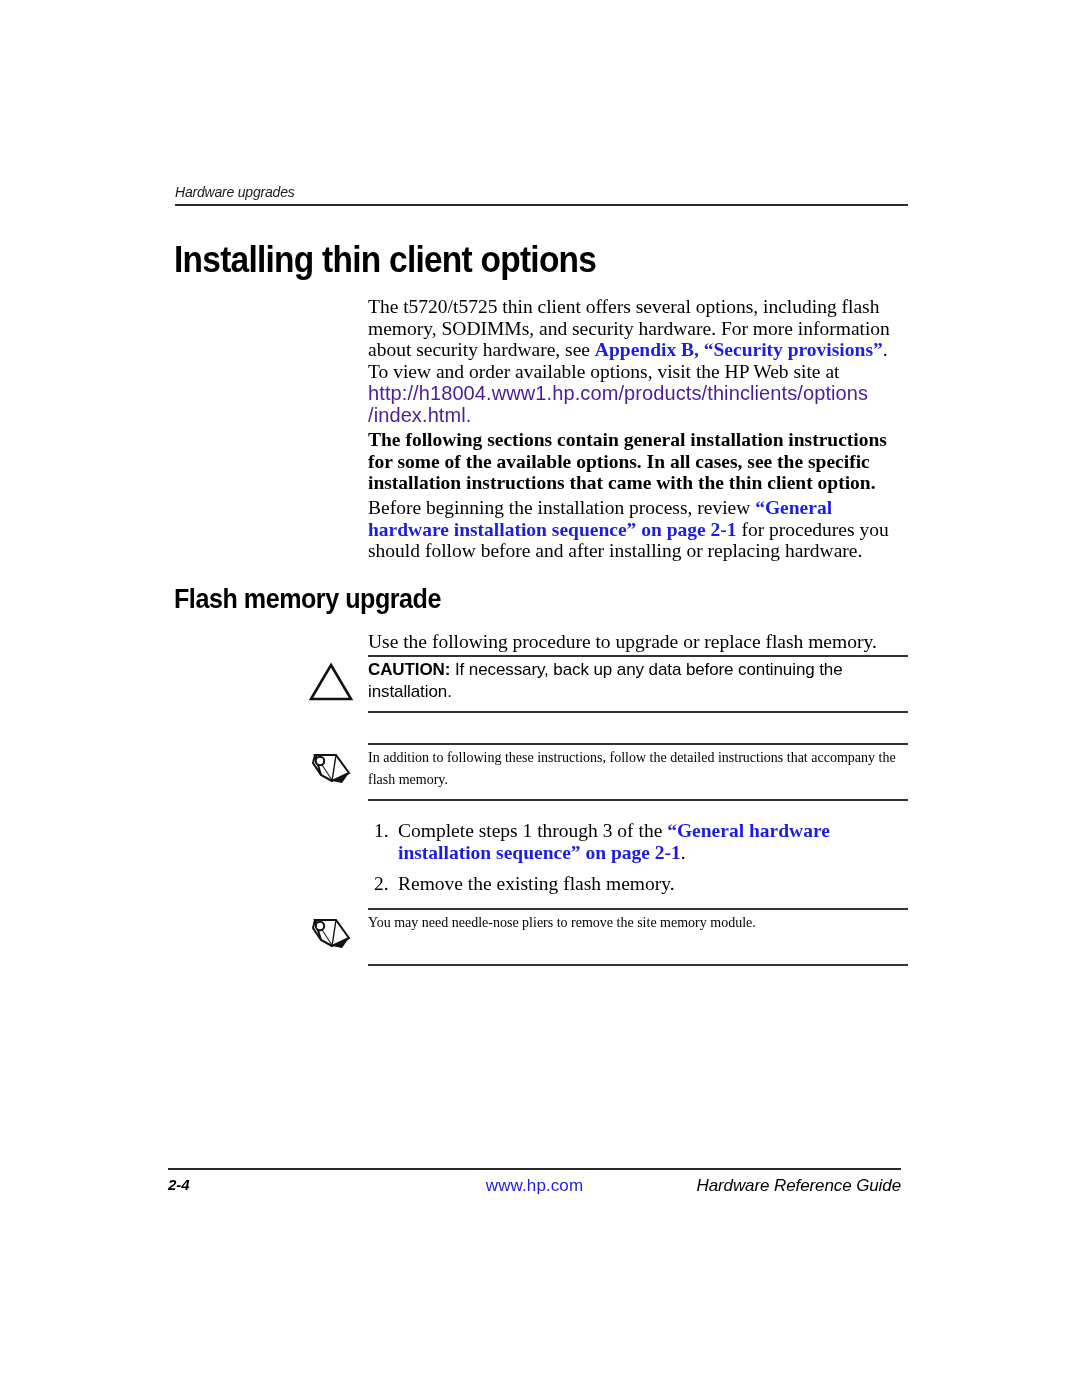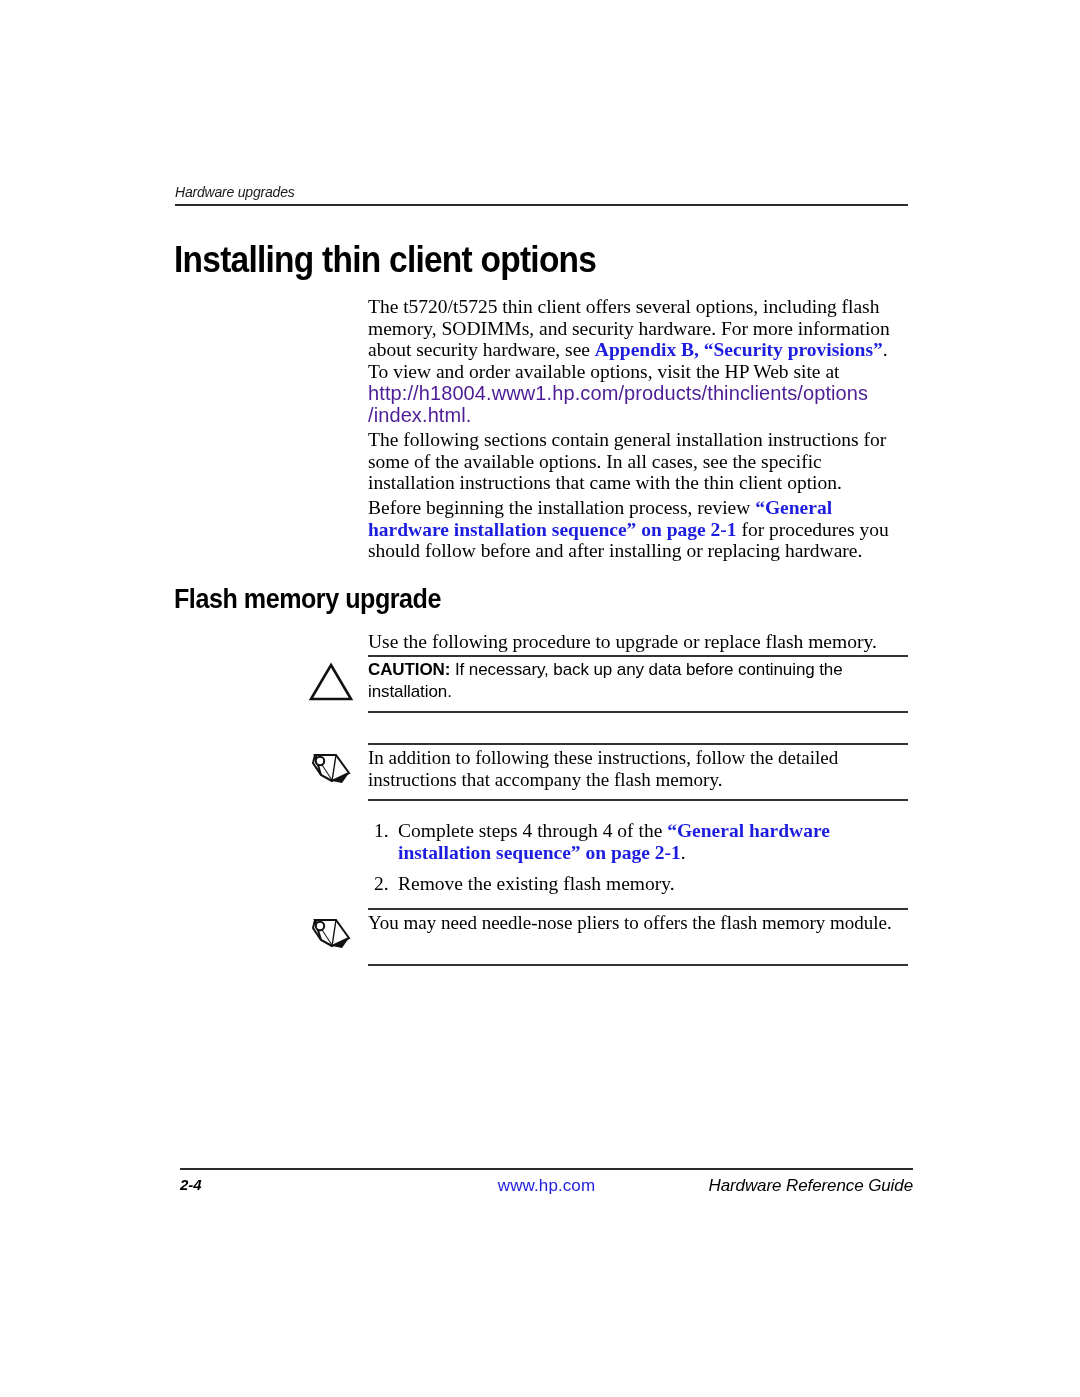--- a/index.html
+++ b/index.html
@@ -132,21 +132,21 @@
     font-size: 17px;
     line-height: 22px;
     letter-spacing: -0.1px;
     color: #000;
   }
   .caution-label {
     font-weight: bold;
   }
   .note-text {
     font-family: "Liberation Serif", "DejaVu Serif", serif;
-    font-size: 19px;
+    font-size: 14px;
     line-height: 21.7px;
     color: #000;
   }
 
   
   ol.steps {
     position: absolute;
     left: 374px;
     width: 534px;
     margin: 0;
@@ -162,21 +162,21 @@
   }
   ol.steps li .num {
     position: absolute;
     left: 0;
     top: 0;
   }
 
   
   .footer {
     position: absolute;
-    left: 180px;
+    left: 168px;
     top: 1168px;
     width: 733px;
     text-decoration: underline;
   }
   .rule-footer {
     height: 0;
     border-top: 2px solid #2b2b2b;
   }
   .footer-row {
     position: relative;
@@ -225,21 +225,21 @@
     <div class="running-header-text">Hardware upgrades</div>
     <div class="rule-header"></div>
   </div>
 
   <div class="h1">Installing thin client options</div>
 
   <div class="body-col" style="top:296px;">
     <p class="body"><span>The t5720/t5725 thin client offers several options, including flash memory, SODIMMs, and security hardware. For more information about security hardware, see </span><span class="link">Appendix B, “Security provisions”</span><span>. To view and order available options, visit the HP Web site at </span><span class="link-sans">http://h18004.www1.hp.com/products/thinclients/options</span><br><span class="link-sans">/index.html</span><span class="link-sans">.</span></p>
   </div>
 
-  <div class="body-col" style="top:429px;">
+  <div class="body-col" style="top:429px;font-weight:bold;">
     <p class="body">The following sections contain general installation instructions for some of the available options. In all cases, see the specific installation instructions that came with the thin client option.</p>
   </div>
 
   <div class="body-col" style="top:497px;">
     <p class="body"><span>Before beginning the installation process, review </span><span class="link">“General hardware installation sequence” on page 2-1</span><span> for procedures you should follow before and after installing or replacing hardware.</span></p>
   </div>
 
   <div class="h2">Flash memory upgrade</div>
 
   <div class="body-col" style="top:631px;">
@@ -278,21 +278,21 @@
       </div>
       <div class="callout-text">
         <div class="note-text">In addition to following these instructions, follow the detailed instructions that accompany the flash memory.</div>
       </div>
     </div>
     <div class="callout-rule"></div>
   </div>
 
   <ol class="steps" style="top:820px;">
     <li>
-      <span class="num">1.</span><span>Complete steps 4 through 4 of the </span><span class="link">“General hardware installation sequence” on page 2-1</span><span>.</span>
+      <span class="num">1.</span><span>Complete steps 1 through 3 of the </span><span class="link">“General hardware installation sequence” on page 2-1</span><span>.</span>
     </li>
     <li>
       <span class="num">2.</span><span>Remove the existing flash memory.</span>
     </li>
   </ol>
 
   <div class="callout" style="top:908px;">
     <div class="callout-rule"></div>
     <div class="callout-body">
       <div class="callout-icon">
@@ -301,21 +301,21 @@
             <path d="M7,6 L28,6 L41,24 L24,32 Z" fill="#ffffff"></path>
             <path d="M7,6 L5,14 L13,26 L24,32" fill="#ffffff"></path>
             <path d="M7,6 L13,26"></path>
             <path d="M28,6 L24,32" stroke-width="1.4"></path>
             <circle cx="12" cy="12" r="4.2" fill="#ffffff"></circle>
           </g>
           <path d="M41,24 L24,32 L34,34 Z" fill="#111111"></path>
         </svg>
       </div>
       <div class="callout-text">
-        <div class="note-text">You may need needle-nose pliers to offers the flash memory module.</div>
+        <div class="note-text">You may need needle-nose pliers to remove the site memory module.</div>
       </div>
     </div>
     <div class="callout-rule"></div>
   </div>
 
   <div class="footer">
     <div class="rule-footer"></div>
     <div class="footer-row">
       <div class="footer-left">2-4</div>
       <div class="footer-center">www.hp.com</div>

